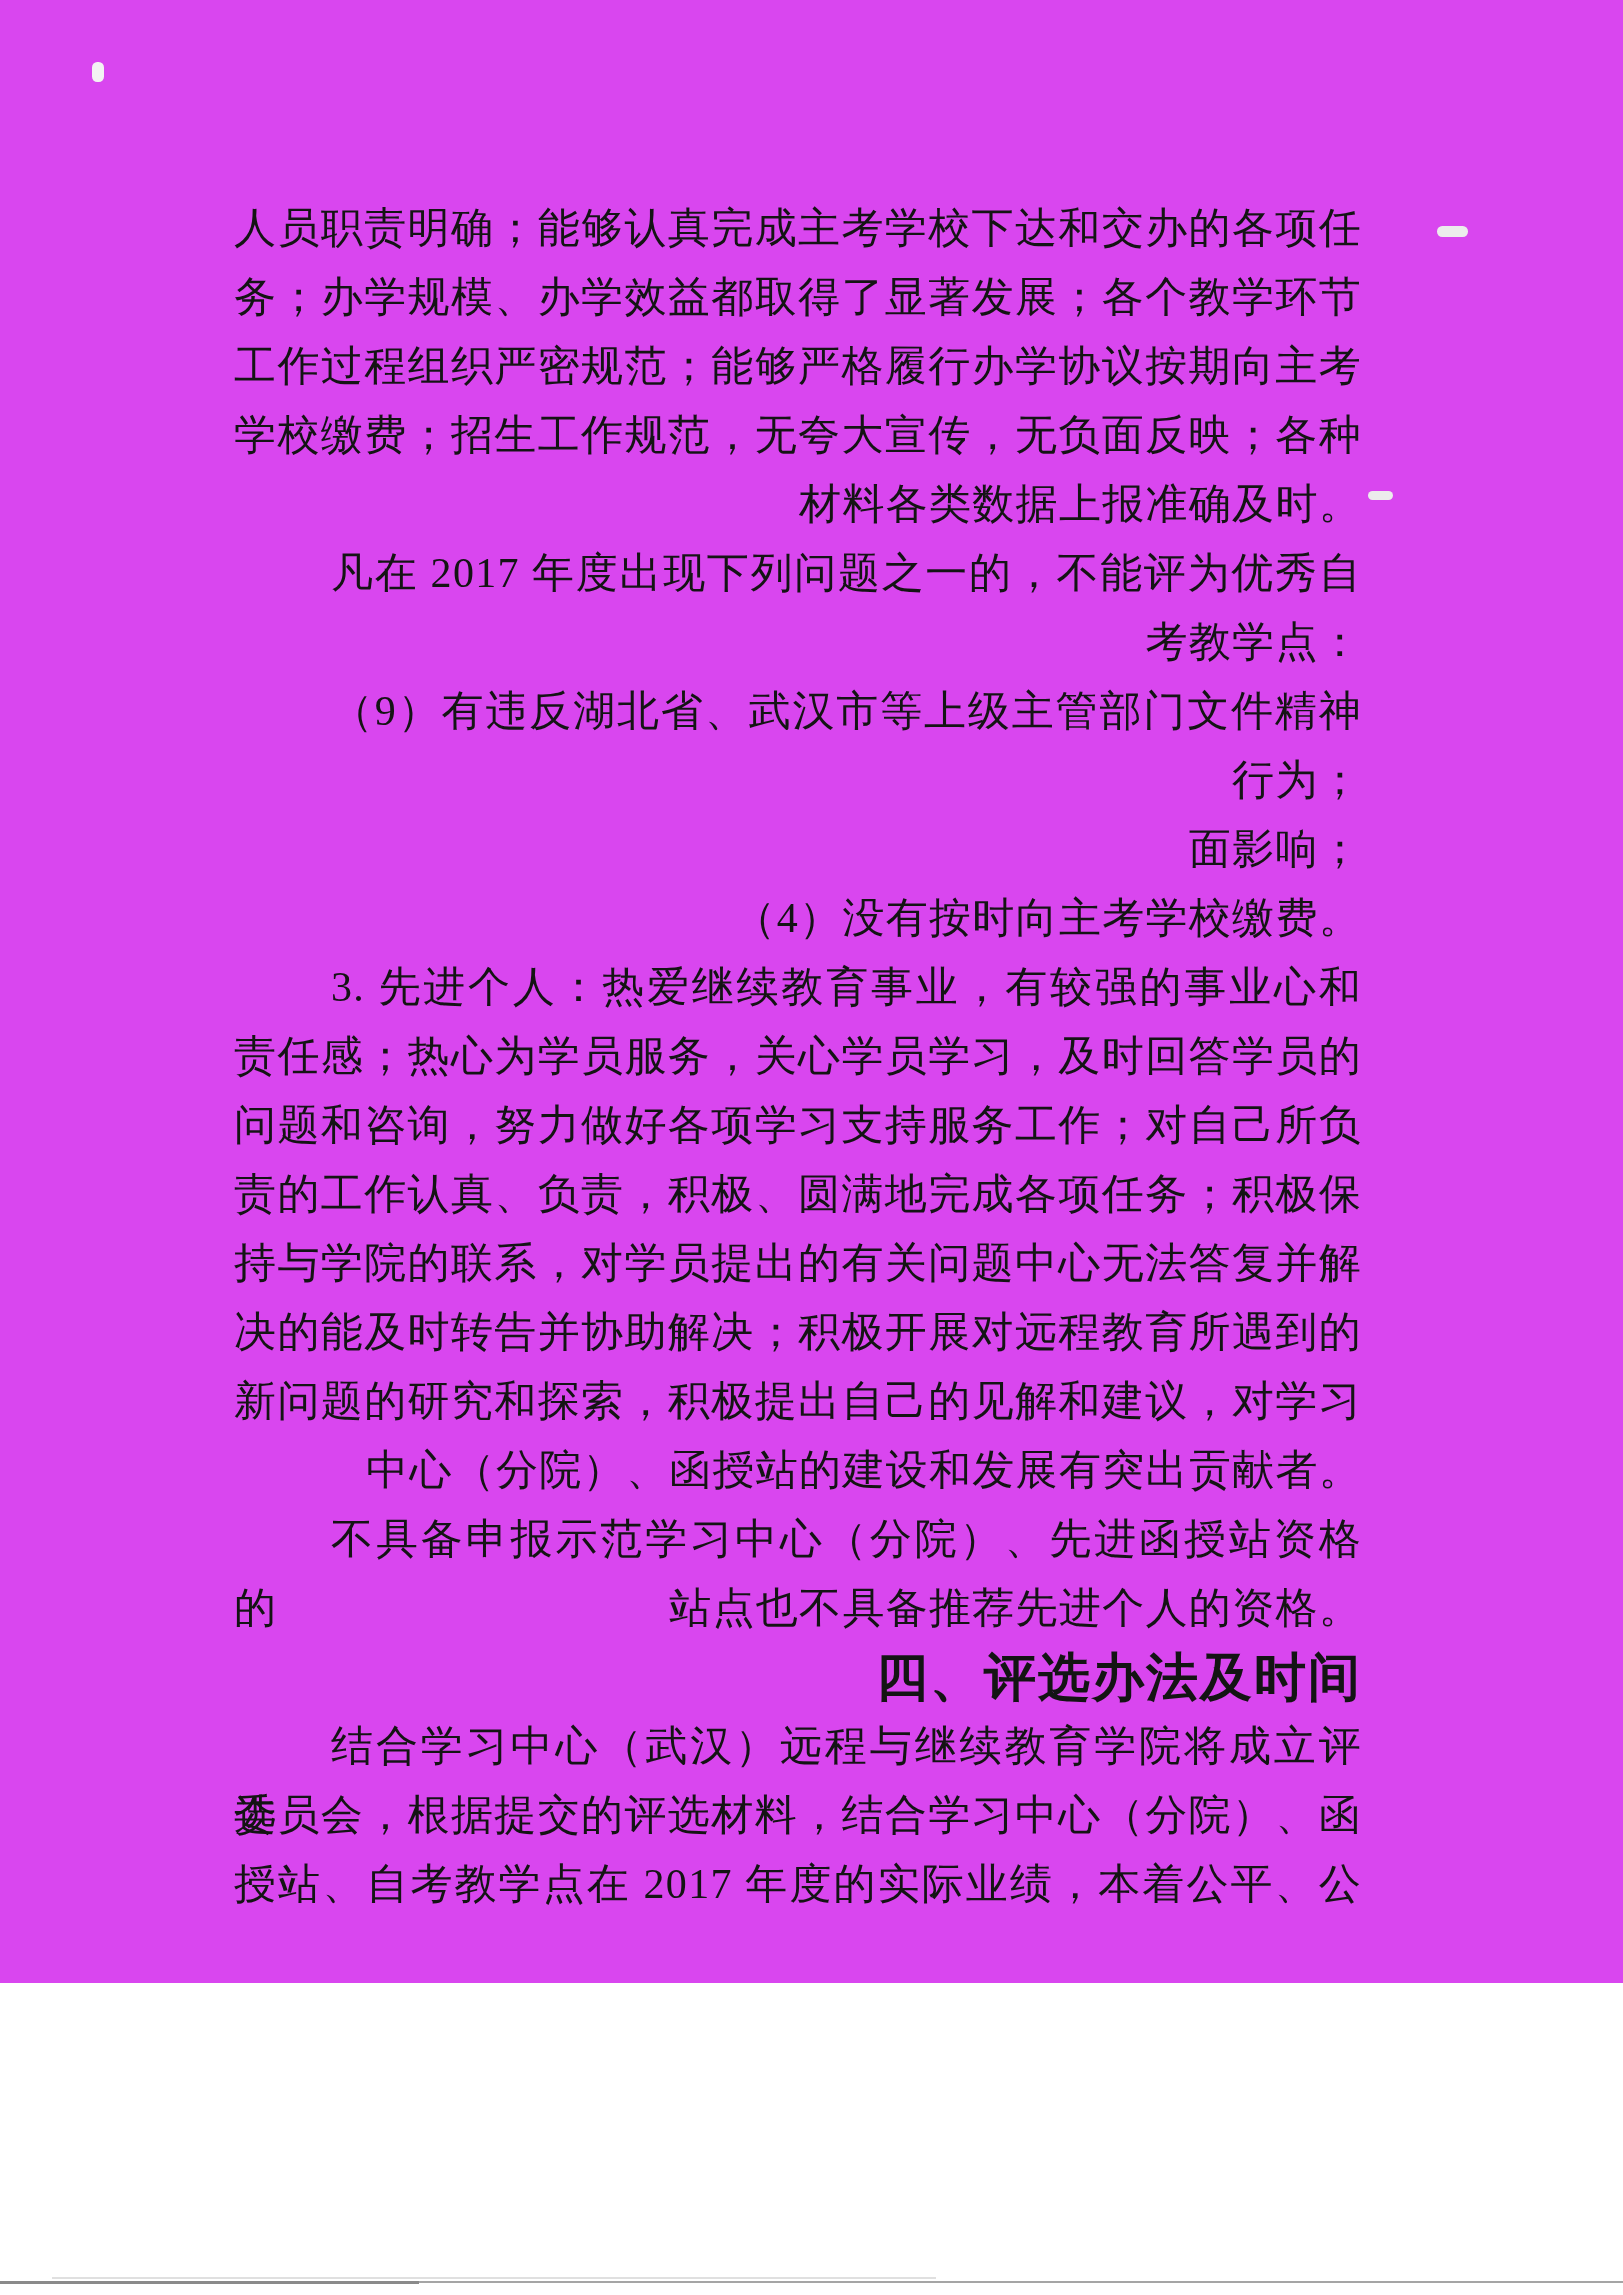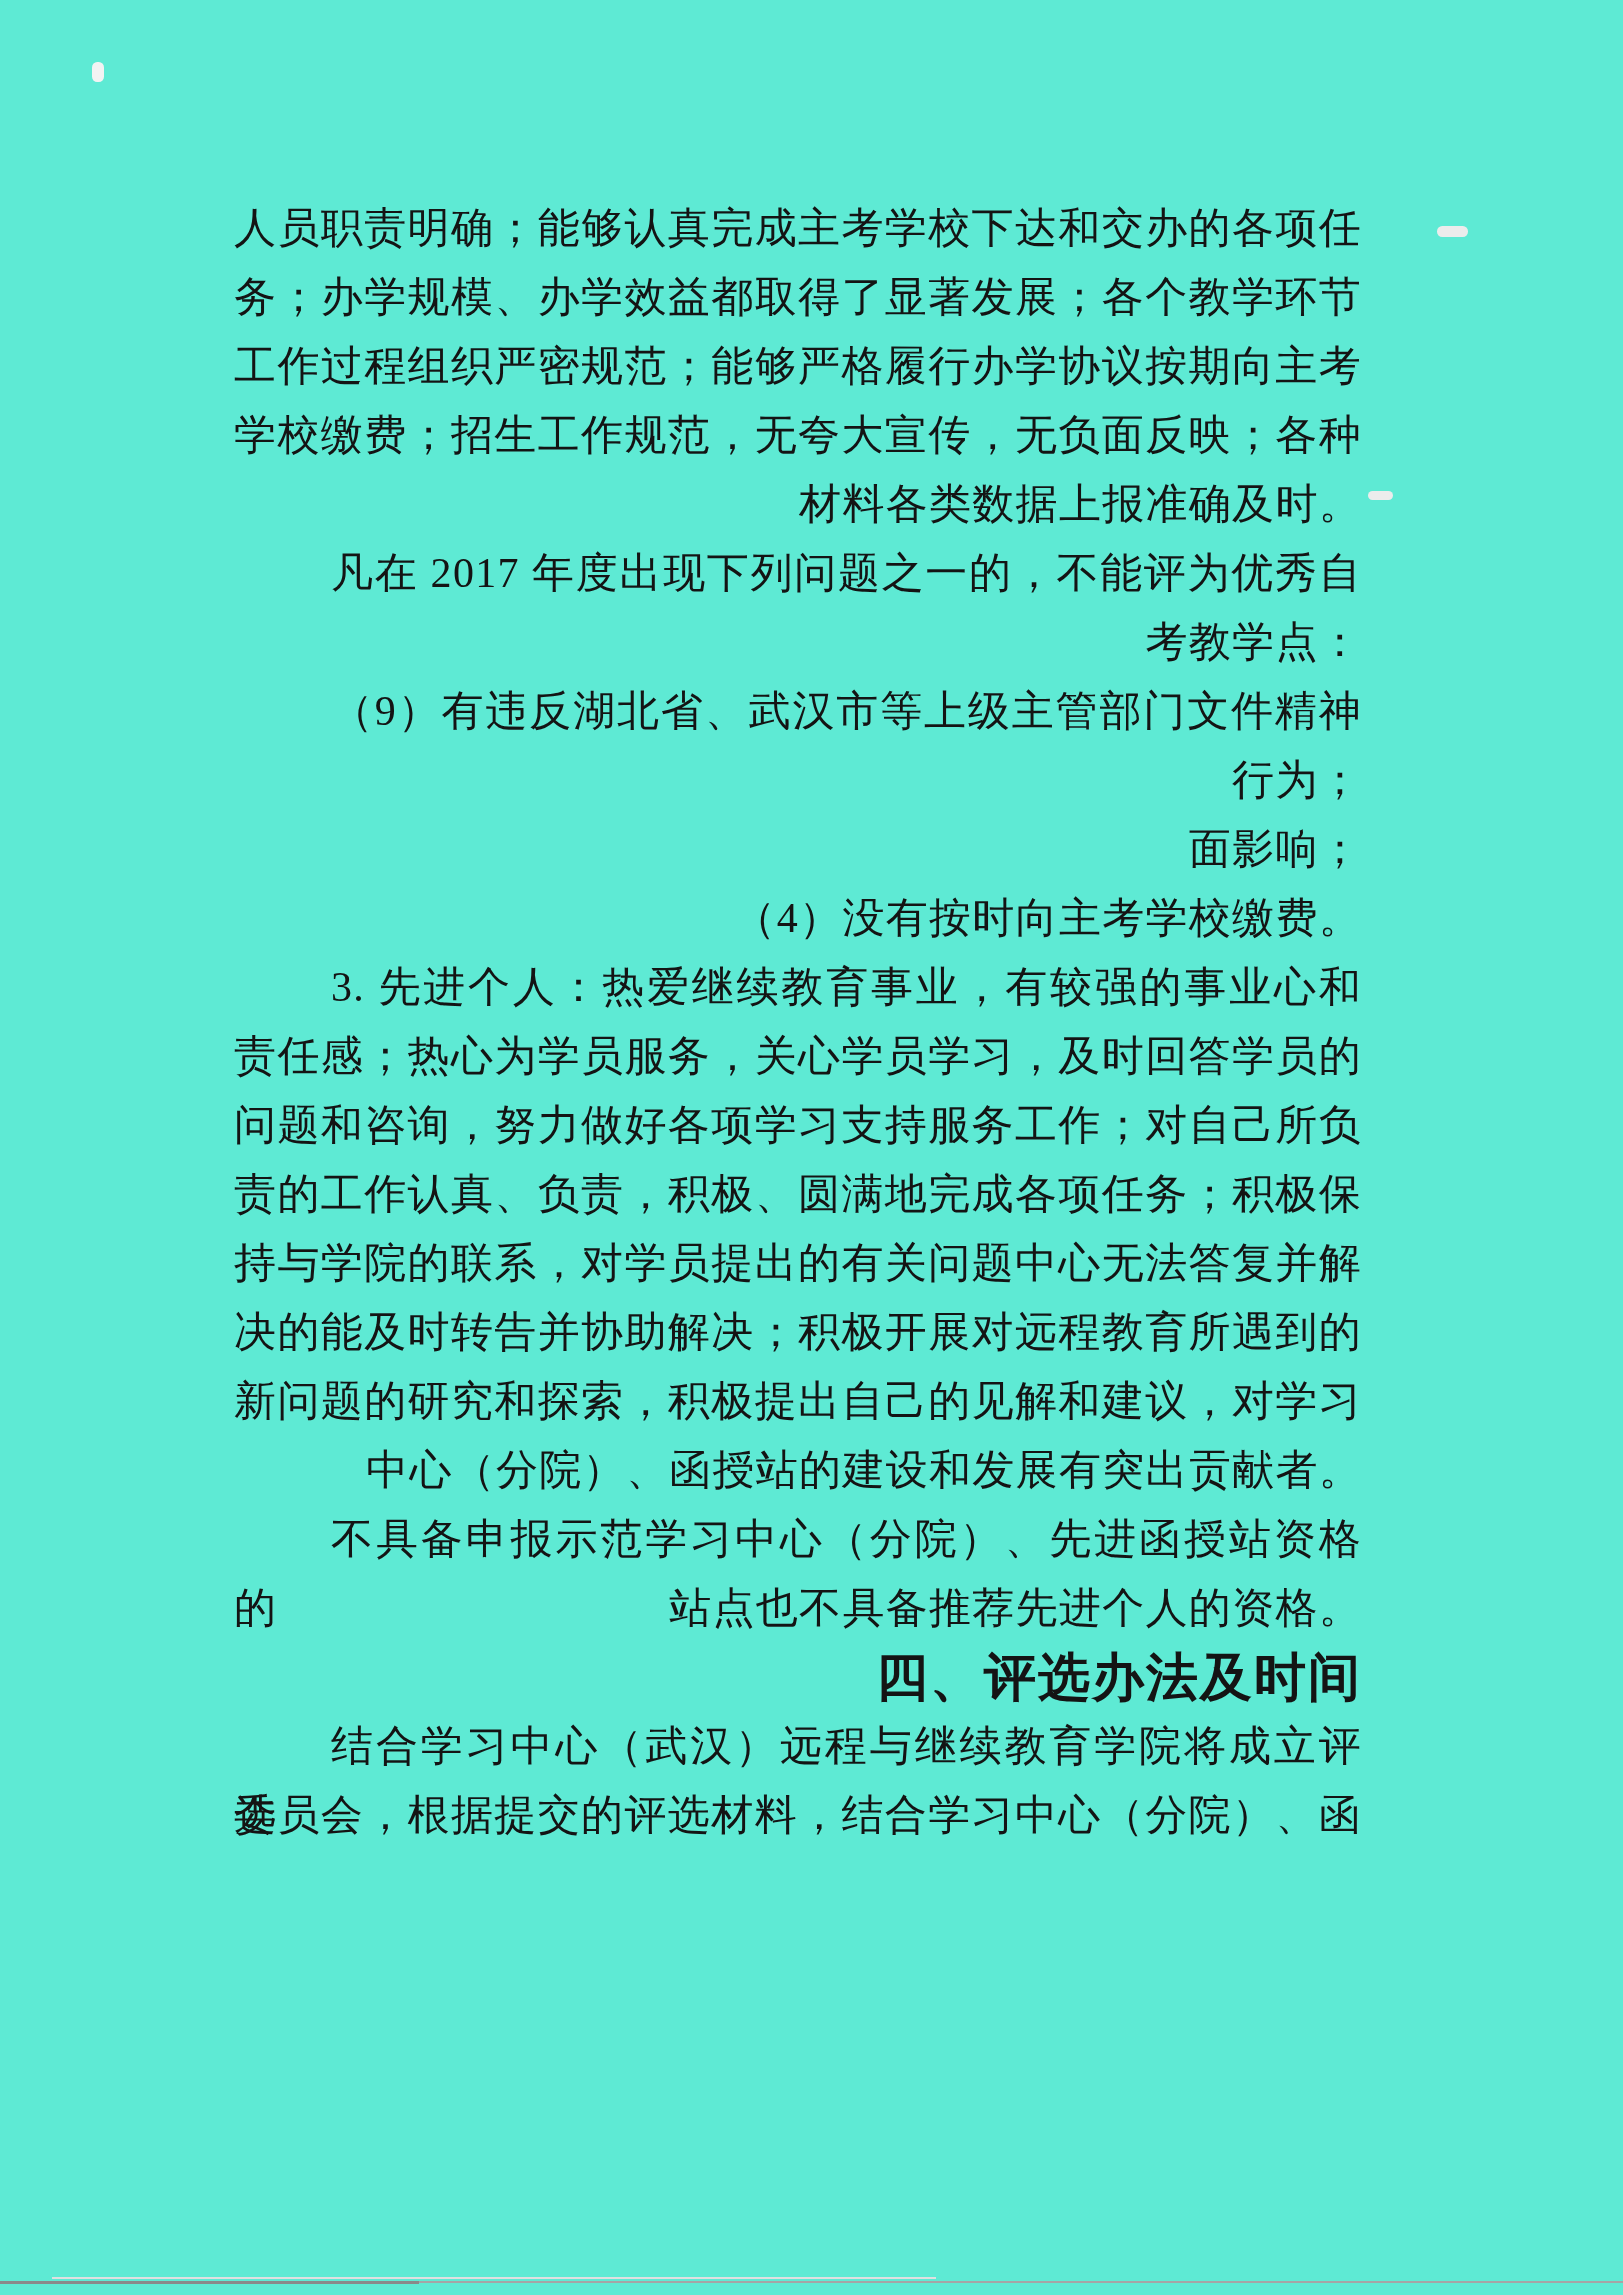--- a/index.html
+++ b/index.html
@@ -11,22 +11,22 @@
     position: relative;
     width: 1623px;
     height: 2295px;
     overflow: hidden;
     font-family: "Liberation Serif", "DejaVu Serif", serif;
   }
   .page {
     position: absolute;
     left: 0; top: 0;
     width: 1623px;
-    height: 2295px;
-    background: #5eead4;
+    height: 1983px;
+    background: #d946ef;
   }
   .doc-body {
     position: absolute;
     left: 234px;
     top: 194px;
     width: 1128px;
     color: #141414;
   }
   .line {
     height: 69px;
@@ -100,20 +100,21 @@
       <div class="line justify">责的工作认真、负责，积极、圆满地完成各项任务；积极保</div>
       <div class="line justify">持与学院的联系，对学员提出的有关问题中心无法答复并解</div>
       <div class="line justify">决的能及时转告并协助解决；积极开展对远程教育所遇到的</div>
       <div class="line justify">新问题的研究和探索，积极提出自己的见解和建议，对学习</div>
       <div class="line">中心（分院）、函授站的建设和发展有突出贡献者。</div>
       <div class="line indent justify">不具备申报示范学习中心（分院）、先进函授站资格的</div>
       <div class="line">站点也不具备推荐先进个人的资格。</div>
       <div class="line indent heading">四、评选办法及时间</div>
       <div class="line indent justify">结合学习中心（武汉）远程与继续教育学院将成立评选</div>
       <div class="line justify">委员会，根据提交的评选材料，结合学习中心（分院）、函</div>
+      <div class="line justify">授站、自考教学点在 2017 年度的实际业绩，本着公平、公</div>
     </div>
 
   <div class="smudge s1"></div>
   <div class="smudge s2"></div>
   <div class="smudge s3"></div>
 
   <div class="scan-edge-soft"></div>
   <div class="scan-edge-main"></div>
   <div class="scan-edge-dark"></div>
 </div>

